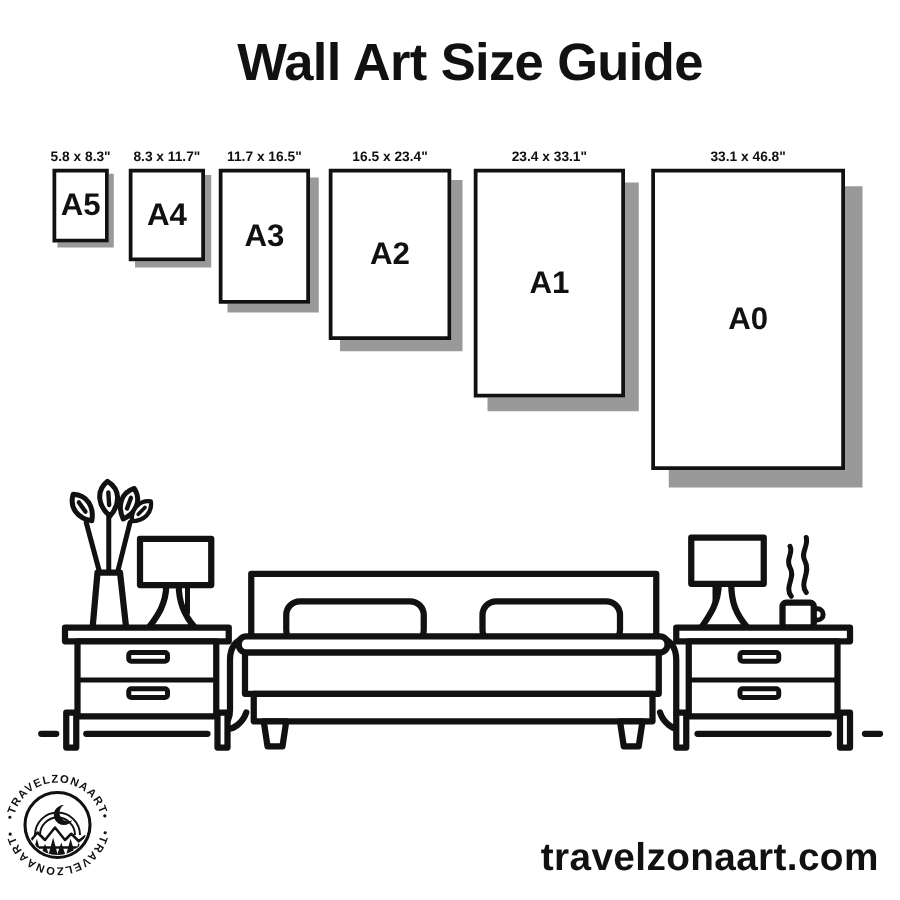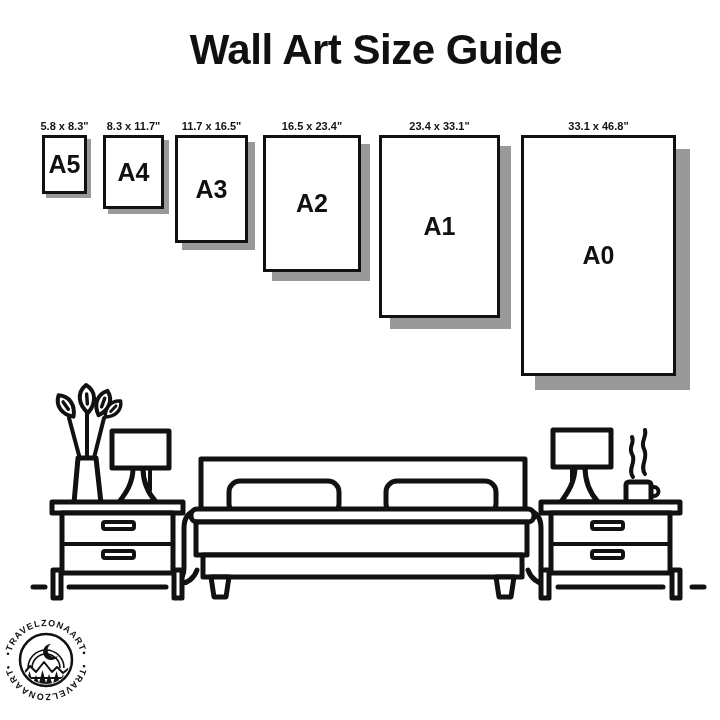--- a/index.html
+++ b/index.html
@@ -178,14 +178,15 @@
         <rect x="53.5" y="68" width="2" height="4"></rect>
       </g>
       <g stroke="#111" stroke-width="3">
         <path d="M18,74 L66,74"></path>
         <path d="M23,79 L61,79"></path>
         <path d="M31,84 L53,84"></path>
       </g>
     </g>
   </svg>
 
+  <div class="website">travelzonaart.com</div>
 
 </div>
 
 </body></html>

